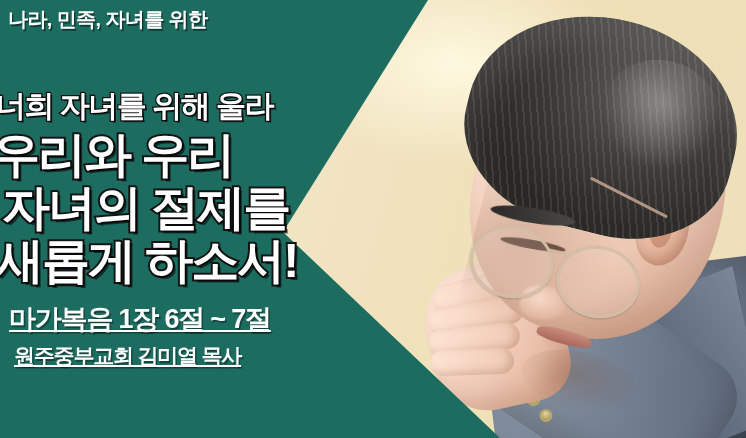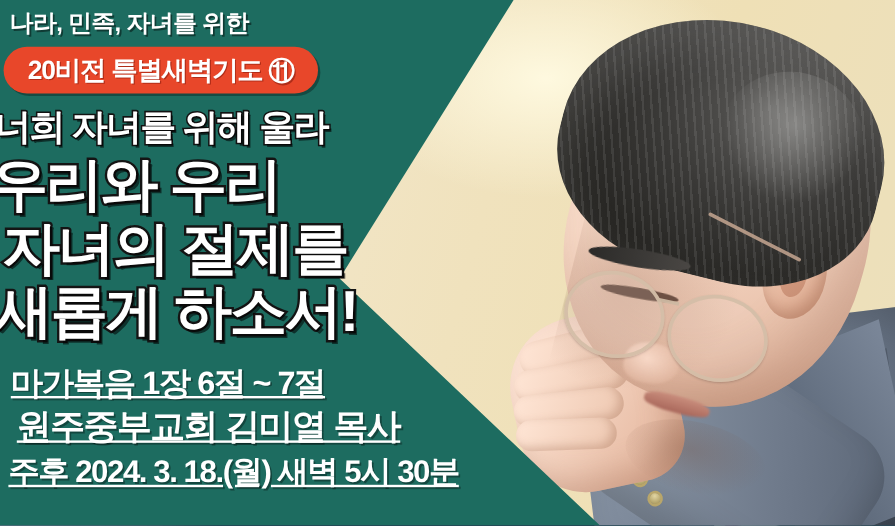--- a/index.html
+++ b/index.html
@@ -9,21 +9,21 @@
     background: #000;
   }
   * { box-sizing: border-box; }
 
   .banner {
     position: relative;
     width: 746px;
     height: 438px;
     overflow: hidden;
     font-family: "Liberation Sans", "DejaVu Sans", sans-serif;
-    background: #0369a1;
+    background: #7f1d1d;
     user-select: none;
   }
 
   
   .photo {
     position: absolute;
     inset: 0;
     overflow: hidden;
   }
   
@@ -458,21 +458,21 @@
   .meta .m {
     display: block;
     color: #ffffff;
     font-weight: 700;
     white-space: nowrap;
     letter-spacing: -1.2px;
     text-shadow: 1.5px 1.5px 0 rgba(0,0,0,.35);
     text-decoration: underline;
   }
   .meta .m1 { font-size: 27px; line-height: 35px; padding-left: 9px; }
-  .meta .m2 { font-size: 29px; line-height: 38px; padding-left: 14px; }
+  .meta .m2 { font-size: 21px; line-height: 38px; padding-left: 14px; }
   .meta .m3 { font-size: 26px; line-height: 36px; padding-left: 7px; }
 </style>
 </head>
 <body>
 
 <div class="banner">
 
   <div class="photo">
     <div class="wall"></div>
     <div class="wall-blur"></div>
@@ -520,32 +520,28 @@
 
     <div class="photo-soften"></div>
   </div>
 
   <div class="green-panel"></div>
 
   <div class="text-layer">
 
     <div class="eyebrow">나라, 민족, 자녀를 위한</div>
 
-    <div class="badge">
-      <span class="badge-label"><span>20비전 특별새벽기도</span><span class="badge-num">⑪</span></span>
-    </div>
 
     <div class="subhead">너희 자녀를 위해 울라</div>
 
     <div class="headline">
       <span class="hl l1">우리와 우리</span>
       <span class="hl l2">자녀의 절제를</span>
       <span class="hl l3">새롭게 하소서!</span>
     </div>
 
     <div class="meta">
       <span class="m m1">마가복음 1장 6절 ~ 7절</span>
       <span class="m m2">원주중부교회 김미열 목사</span>
-      <span class="m m3">주후 2024. 3. 18.(월) 새벽 5시 30분</span>
     </div>
 
   </div>
 </div>
 
 </body></html>

